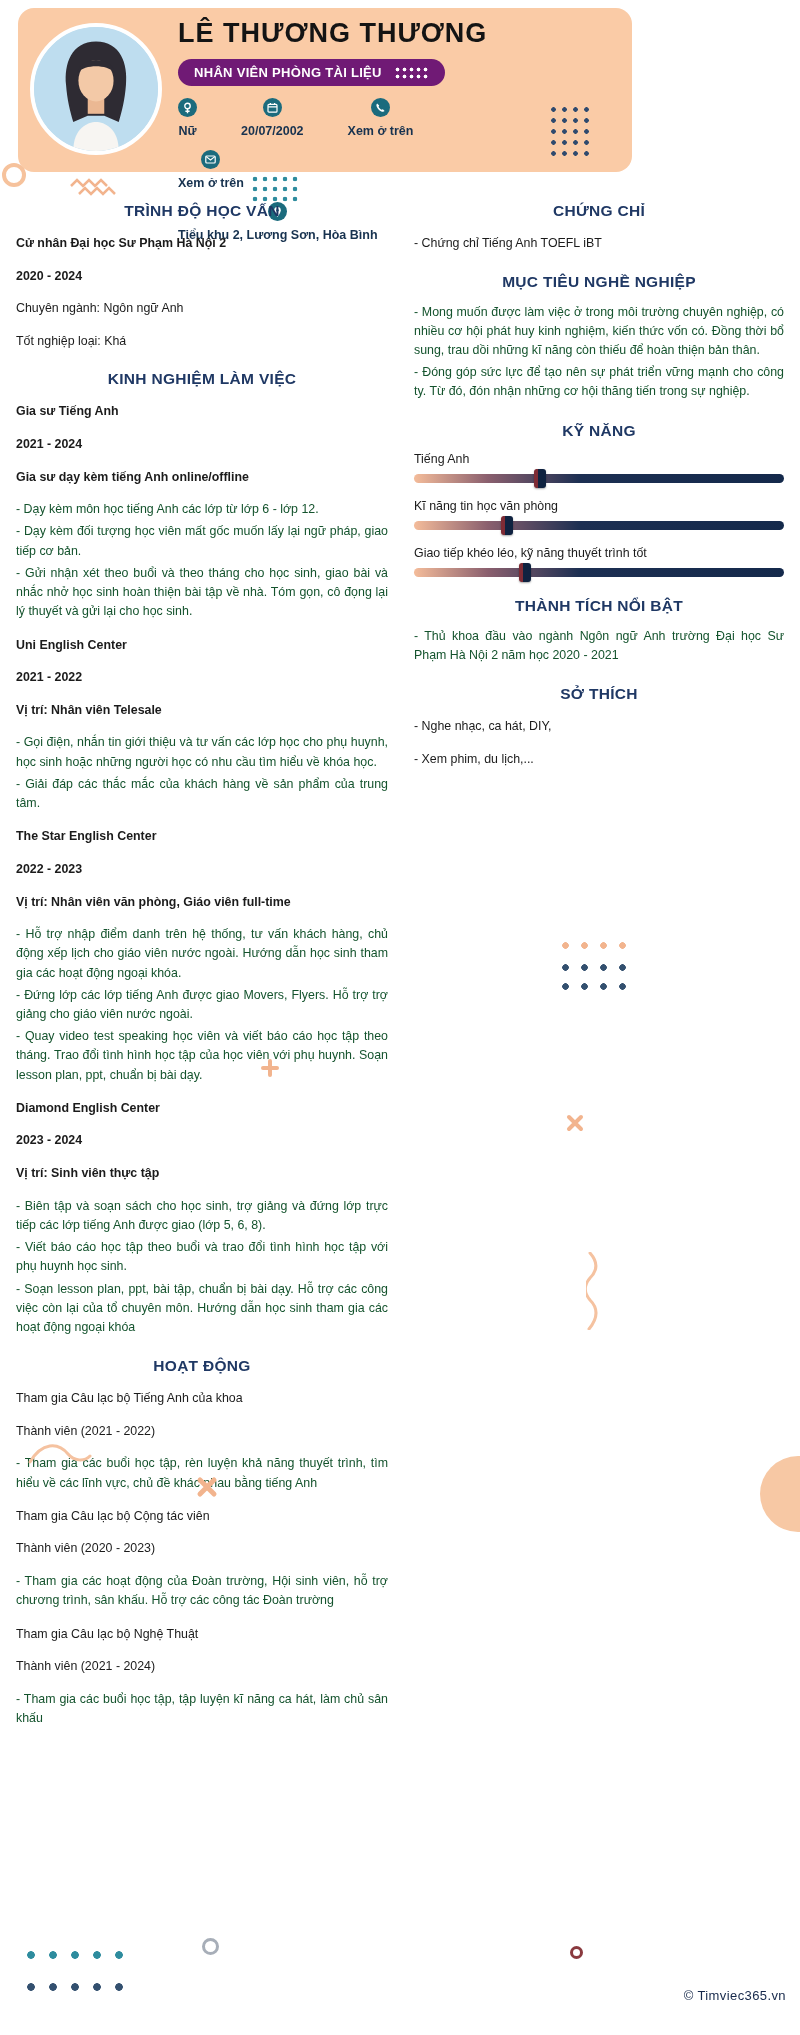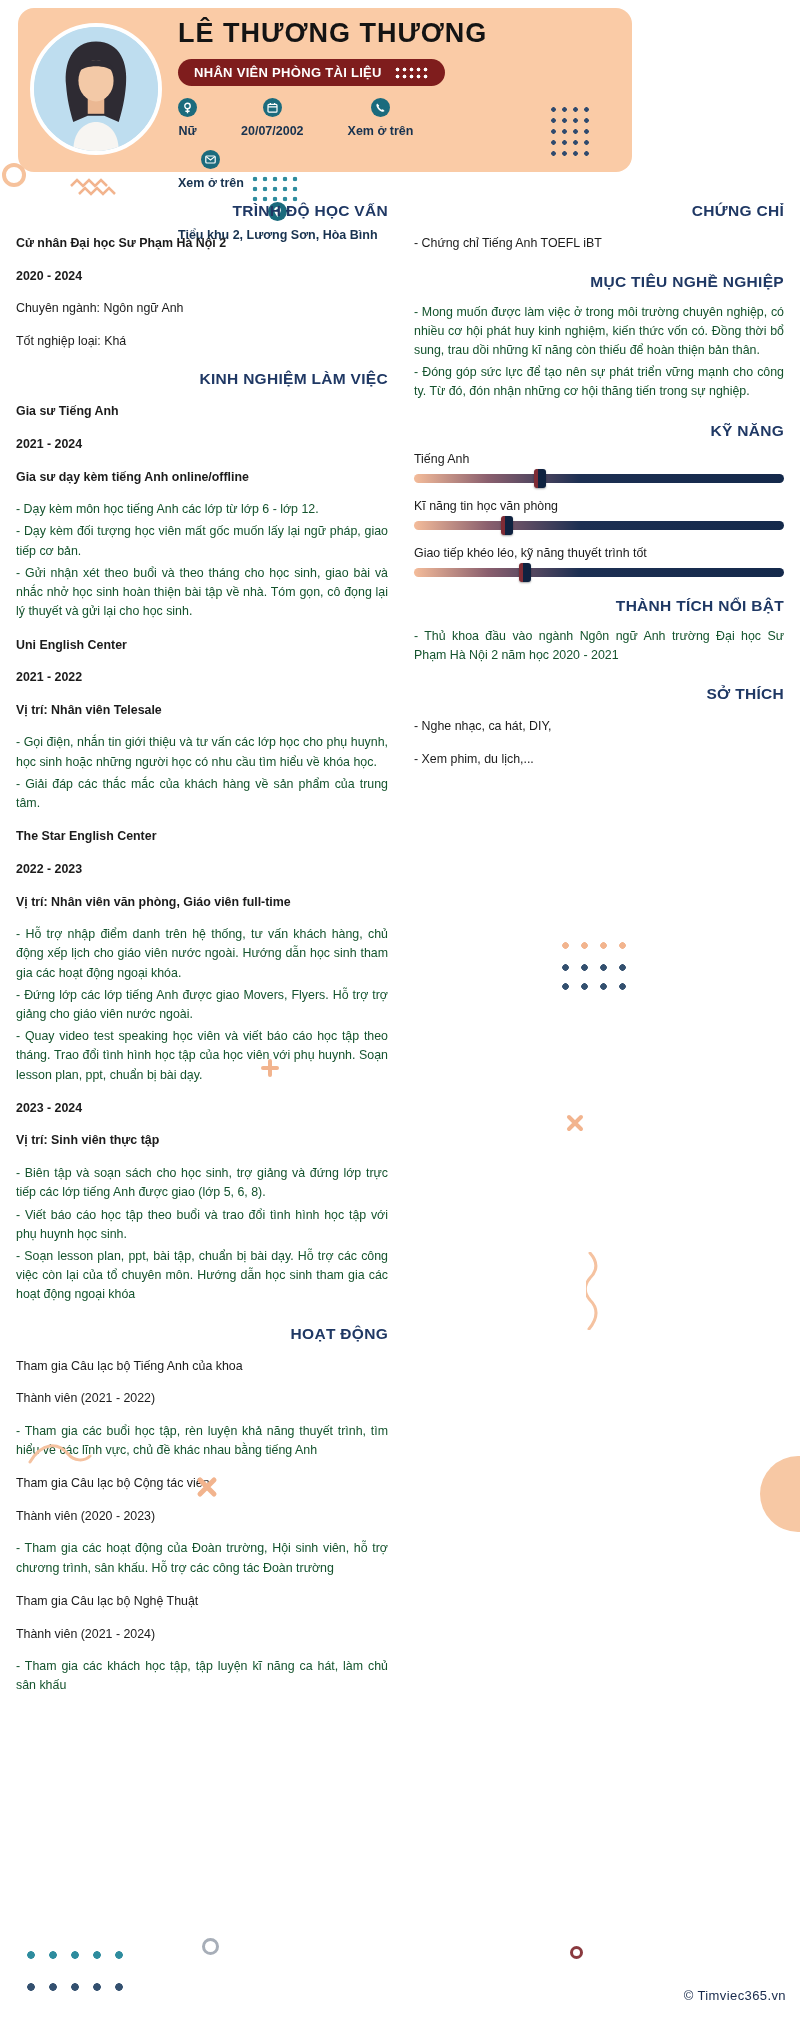--- a/index.html
+++ b/index.html
@@ -5,41 +5,41 @@
   html,body{margin:0;padding:0;}
   body{font-family:"Liberation Sans",sans-serif;background:#fff;}
   .page{position:relative;width:800px;height:2035px;background:#fff;overflow:hidden;}
 
   
   .header{position:absolute;left:18px;top:8px;width:614px;height:164px;background:#FACBA6;border-radius:16px;}
   .avatar{position:absolute;left:12px;top:15px;width:132px;height:132px;border-radius:50%;overflow:hidden;border:4px solid #ffffff;box-sizing:border-box;background:#BEDDEF;}
   .avatar svg{display:block;width:100%;height:100%;}
   .header-content{position:absolute;left:160px;top:10px;width:590px;}
   .name{margin:0;font-size:27px;font-weight:bold;letter-spacing:1px;color:#141414;}
-  .badge{display:inline-flex;align-items:center;gap:12px;background:#7f1d1d;color:#fff;border-radius:14px;padding:6px 16px;margin-top:10px;font-size:13px;font-weight:bold;letter-spacing:.3px;}
+  .badge{display:inline-flex;align-items:center;gap:12px;background:#701a75;color:#fff;border-radius:14px;padding:6px 16px;margin-top:10px;font-size:13px;font-weight:bold;letter-spacing:.3px;}
   .contact-row{display:flex;gap:44px;margin-top:12px;}
   .contact-item{display:flex;align-items:center;gap:7px;font-size:12.5px;font-weight:bold;color:#17324F;flex-direction:column;}
   .cicon{flex:0 0 auto;width:19px;height:19px;border-radius:50%;background:#1B6B7D;display:flex;align-items:center;justify-content:center;}
   .cicon svg{display:block;}
 
   
   .dots{background-image:radial-gradient(circle,var(--c) var(--r),transparent calc(var(--r) + .6px));background-size:var(--s) var(--s);}
   .badge-dots{--c:#ffffff;--r:1.6px;--s:7px;width:35px;height:14px;}
   .header-dots{position:absolute;left:548px;top:104px;--c:#2F4A6E;--r:2px;--s:11px;width:44px;height:55px;}
   .under-header-dots{position:absolute;left:250px;top:174px;--c:#2E8C9E;--r:2px;--s:10px;width:50px;height:30px;}
   .side-dots-peach{position:absolute;left:556px;top:936px;--c:#F2B48E;--r:3px;--s:19px;width:76px;height:19px;}
   .side-dots-navy{position:absolute;left:556px;top:958px;--c:#33506F;--r:3px;--s:19px;width:76px;height:38px;}
   .bottom-dots-teal{position:absolute;left:20px;top:1944px;--c:#2E8C9E;--r:3.5px;--s:22px;width:110px;height:22px;}
   .bottom-dots-navy{position:absolute;left:20px;top:1976px;--c:#33506F;--r:3.5px;--s:22px;width:110px;height:22px;}
 
   
   .main{position:absolute;left:16px;top:196px;width:768px;display:flex;gap:26px;align-items:flex-start;}
   .col-left{width:372px;}
   .col-right{width:370px;}
-  .h2{color:#1F3864;font-size:15.5px;font-weight:bold;text-align:right;letter-spacing:.3px;margin:20px 0 12px;}
+  .h2{color:#1F3864;font-size:15.5px;font-weight:bold;text-align:center;letter-spacing:.3px;margin:20px 0 12px;}
   .h2.first{margin-top:6px;}
   .line{font-size:12.4px;line-height:1.5;color:#1b1b1b;margin:14px 0;}
   .b{font-weight:bold;}
   .para{font-size:12.4px;line-height:1.55;color:#14532d;text-align:justify;margin:3px 0;}
   .xp{margin-bottom:14px;}
 
   
   .skill{margin-bottom:16px;}
   .skill-label{font-size:12.4px;color:#1b1b1b;margin:10px 0 8px;}
   .skill-track{position:relative;height:9px;border-radius:5px;background:linear-gradient(90deg,#F4BC9A 0%,#8A5F6E 20%,#1C2F52 45%,#14294B 100%);}
@@ -175,20 +175,21 @@
       <div class="xp">
         <div class="line b">The Star English Center</div>
         <div class="line b">2022 - 2023</div>
         <div class="line b">Vị trí: Nhân viên văn phòng, Giáo viên full-time</div>
         <div class="para">- Hỗ trợ nhập điểm danh trên hệ thống, tư vấn khách hàng, chủ động xếp lịch cho giáo viên nước ngoài. Hướng dẫn học sinh tham gia các hoạt động ngoại khóa.</div>
         <div class="para">- Đứng lớp các lớp tiếng Anh được giao Movers, Flyers. Hỗ trợ trợ giảng cho giáo viên nước ngoài.</div>
         <div class="para">- Quay video test speaking học viên và viết báo cáo học tập theo tháng. Trao đổi tình hình học tập của học viên với phụ huynh. Soạn lesson plan, ppt, chuẩn bị bài dạy.</div>
       </div>
 
       <div class="xp">
+        <div class="line b">Diamond English Center</div>
         <div class="line b">2023 - 2024</div>
         <div class="line b">Vị trí: Sinh viên thực tập</div>
         <div class="para">- Biên tập và soạn sách cho học sinh, trợ giảng và đứng lớp trực tiếp các lớp tiếng Anh được giao (lớp 5, 6, 8).</div>
         <div class="para">- Viết báo cáo học tập theo buổi và trao đổi tình hình học tập với phụ huynh học sinh.</div>
         <div class="para">- Soạn lesson plan, ppt, bài tập, chuẩn bị bài dạy. Hỗ trợ các công việc còn lại của tổ chuyên môn. Hướng dẫn học sinh tham gia các hoạt động ngoại khóa</div>
       </div>
 
       <h2 class="h2">HOẠT ĐỘNG</h2>
 
       <div class="xp">
@@ -197,21 +198,21 @@
         <div class="para">- Tham gia các buổi học tập, rèn luyện khả năng thuyết trình, tìm hiểu về các lĩnh vực, chủ đề khác nhau bằng tiếng Anh</div>
       </div>
       <div class="xp">
         <div class="line">Tham gia Câu lạc bộ Cộng tác viên</div>
         <div class="line">Thành viên (2020 - 2023)</div>
         <div class="para">- Tham gia các hoạt động của Đoàn trường, Hội sinh viên, hỗ trợ chương trình, sân khấu. Hỗ trợ các công tác Đoàn trường</div>
       </div>
       <div class="xp">
         <div class="line">Tham gia Câu lạc bộ Nghệ Thuật</div>
         <div class="line">Thành viên (2021 - 2024)</div>
-        <div class="para">- Tham gia các khách học tập, tập luyện kĩ năng ca hát, làm chủ sân khấu</div>
+        <div class="para">- Tham gia các buổi học tập, tập luyện kĩ năng ca hát, làm chủ sân khấu</div>
       </div>
 
     </section>
 
     <section class="col-right">
 
       <h2 class="h2 first">CHỨNG CHỈ</h2>
       <div class="line">- Chứng chỉ Tiếng Anh TOEFL iBT</div>
 
       <h2 class="h2">MỤC TIÊU NGHỀ NGHIỆP</h2>

